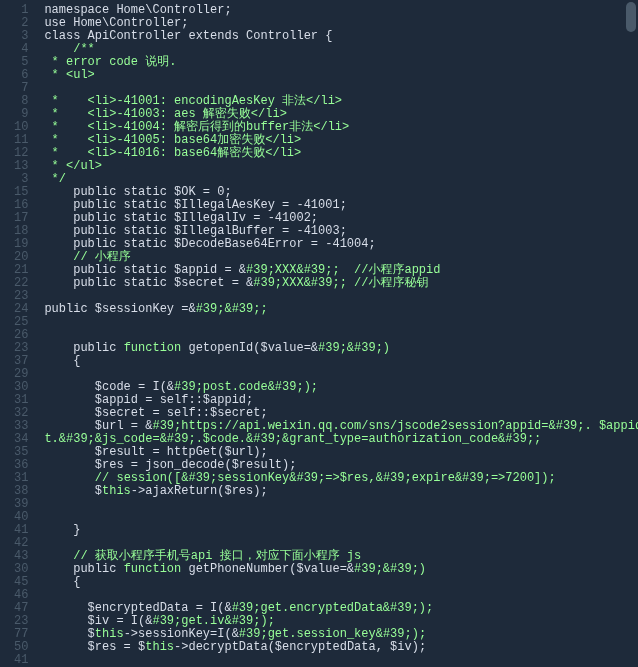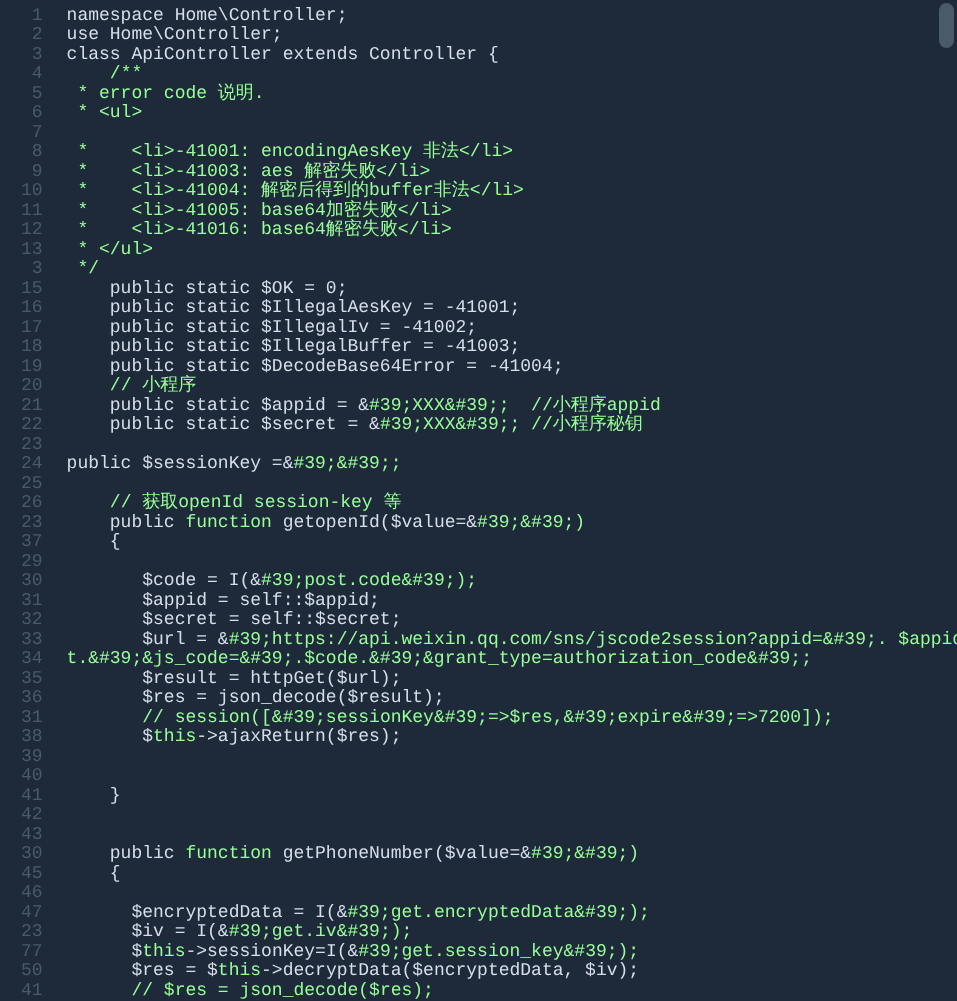--- a/index.html
+++ b/index.html
@@ -122,42 +122,42 @@
       <div class="line"><span class="c-plain">    public static $IllegalAesKey = -41001;</span></div>
       <div class="line"><span class="c-plain">    public static $IllegalIv = -41002;</span></div>
       <div class="line"><span class="c-plain">    public static $IllegalBuffer = -41003;</span></div>
       <div class="line"><span class="c-plain">    public static $DecodeBase64Error = -41004;</span></div>
       <div class="line"><span class="c-plain">    </span><span class="c-highlight">// 小程序</span></div>
       <div class="line"><span class="c-plain">    public static $appid = &amp;</span><span class="c-highlight">#39;XXX&amp;#39;;  //小程序appid</span></div>
       <div class="line"><span class="c-plain">    public static $secret = &amp;</span><span class="c-highlight">#39;XXX&amp;#39;; //小程序秘钥</span></div>
       <div class="line"><span class="c-plain"></span></div>
       <div class="line"><span class="c-plain">public $sessionKey =&amp;</span><span class="c-highlight">#39;&amp;#39;;</span></div>
       <div class="line"><span class="c-plain"></span></div>
-      <div class="line"><span class="c-plain">    </span><span class="c-highlight">// 获取openId session-key 等</span></div>
+      <div class="line"><span class="c-plain">    </span></div>
       <div class="line"><span class="c-plain">    public </span><span class="c-highlight">function</span><span class="c-plain"> getopenId($value=&amp;</span><span class="c-highlight">#39;&amp;#39;)</span></div>
       <div class="line"><span class="c-plain">    {</span></div>
       <div class="line"><span class="c-plain"></span></div>
       <div class="line"><span class="c-plain">       $code = I(&amp;</span><span class="c-highlight">#39;post.code&amp;#39;);</span></div>
       <div class="line"><span class="c-plain">       $appid = self::$appid;</span></div>
       <div class="line"><span class="c-plain">       $secret = self::$secret;</span></div>
       <div class="line"><span class="c-plain">       $url = &amp;</span><span class="c-highlight">#39;https://api.weixin.qq.com/sns/jscode2session?appid=&amp;#39;. $appid.&amp;#39;&amp;secret=&amp;#39;.$secre</span></div>
       <div class="line"><span class="c-highlight">t.&amp;#39;&amp;js_code=&amp;#39;.$code.&amp;#39;&amp;grant_type=authorization_code&amp;#39;;</span></div>
       <div class="line"><span class="c-plain">       $result = httpGet($url);</span></div>
       <div class="line"><span class="c-plain">       $res = json_decode($result);</span></div>
       <div class="line"><span class="c-plain">       </span><span class="c-highlight">// session([&amp;#39;sessionKey&amp;#39;=&gt;$res,&amp;#39;expire&amp;#39;=&gt;7200]);</span></div>
       <div class="line"><span class="c-plain">       $</span><span class="c-highlight">this</span><span class="c-plain">-&gt;ajaxReturn($res);</span></div>
       <div class="line"><span class="c-plain"></span></div>
       <div class="line"><span class="c-plain"></span></div>
       <div class="line"><span class="c-plain">    }</span></div>
       <div class="line"><span class="c-plain"></span></div>
-      <div class="line"><span class="c-plain">    </span></div>
+      <div class="line"><span class="c-plain">    </span><span class="c-highlight">// 获取小程序手机号api 接口，对应下面小程序 js</span></div>
       <div class="line"><span class="c-plain">    public </span><span class="c-highlight">function</span><span class="c-plain"> getPhoneNumber($value=&amp;</span><span class="c-highlight">#39;&amp;#39;)</span></div>
       <div class="line"><span class="c-plain">    {</span></div>
       <div class="line"><span class="c-plain"></span></div>
       <div class="line"><span class="c-plain">      $encryptedData = I(&amp;</span><span class="c-highlight">#39;get.encryptedData&amp;#39;);</span></div>
       <div class="line"><span class="c-plain">      $iv = I(&amp;</span><span class="c-highlight">#39;get.iv&amp;#39;);</span></div>
       <div class="line"><span class="c-plain">      $</span><span class="c-highlight">this</span><span class="c-plain">-&gt;sessionKey=I(&amp;</span><span class="c-highlight">#39;get.session_key&amp;#39;);</span></div>
       <div class="line"><span class="c-plain">      $res = $</span><span class="c-highlight">this</span><span class="c-plain">-&gt;decryptData($encryptedData, $iv);</span></div>
-      <div class="line"><span class="c-plain">      </span><span class="c-highlight">// $res = json_decode($res);</span></div>
+      <div class="line"><span class="c-plain">      </span></div>
     </div>
 </div>
 
 <div class="scrollbar"></div>
 
 </body></html>

